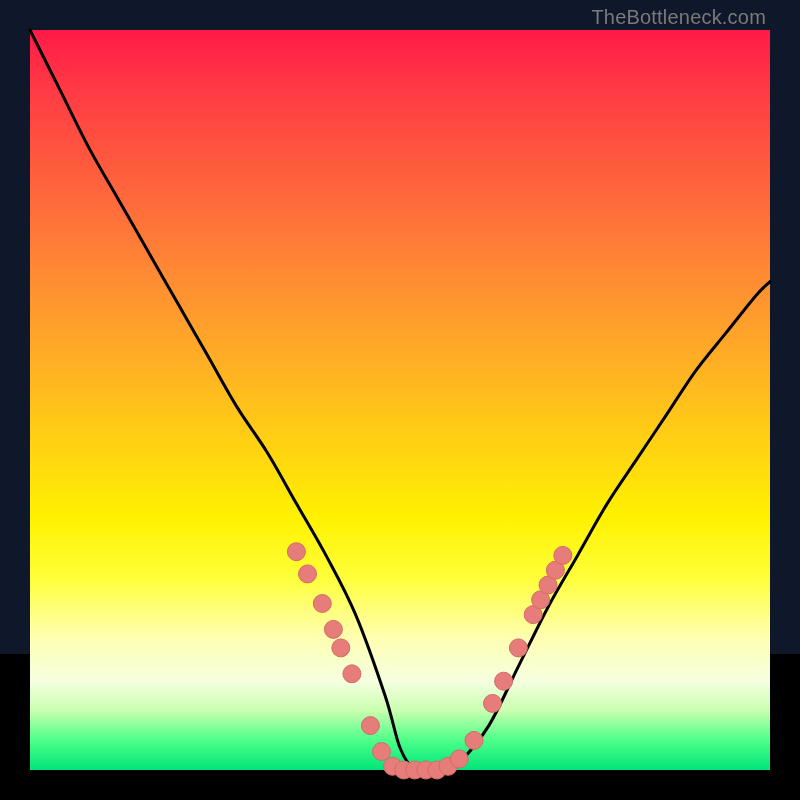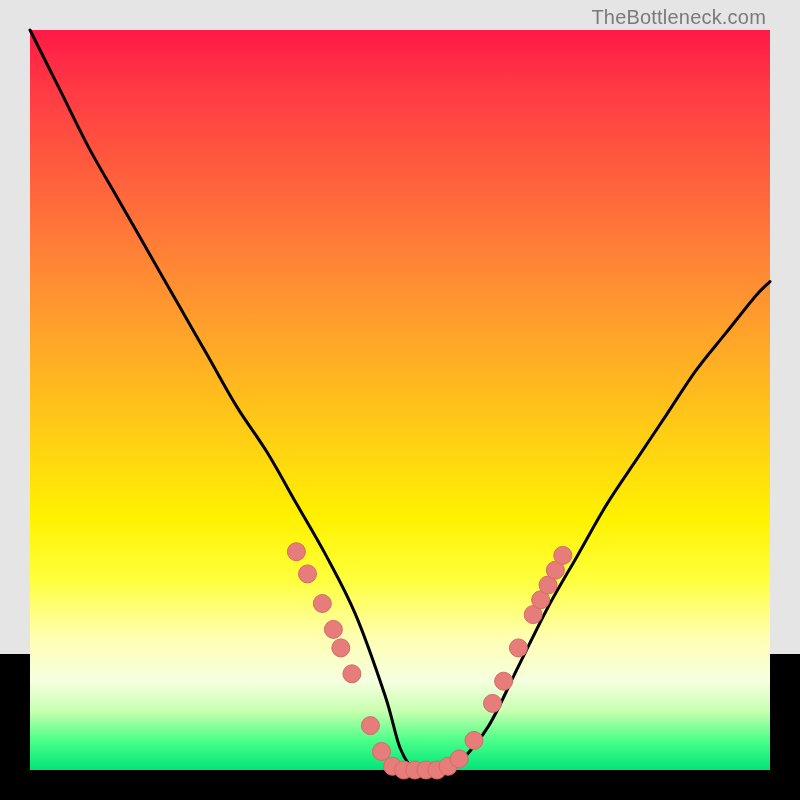--- a/index.html
+++ b/index.html
@@ -8,21 +8,21 @@
     width: 800px;
     height: 800px;
     overflow: hidden;
     background: #000;
     font-family: Arial, Helvetica, sans-serif;
   }
   .frame {
     position: relative;
     width: 800px;
     height: 654px;
-    background: #e5e5e5;
+    background: #0f172a;
   }
   .plot-area {
     position: absolute;
     left: 30px;
     top: 30px;
     width: 740px;
     height: 740px;
     
     background: linear-gradient(to bottom,
       #ff1a47 0%,

